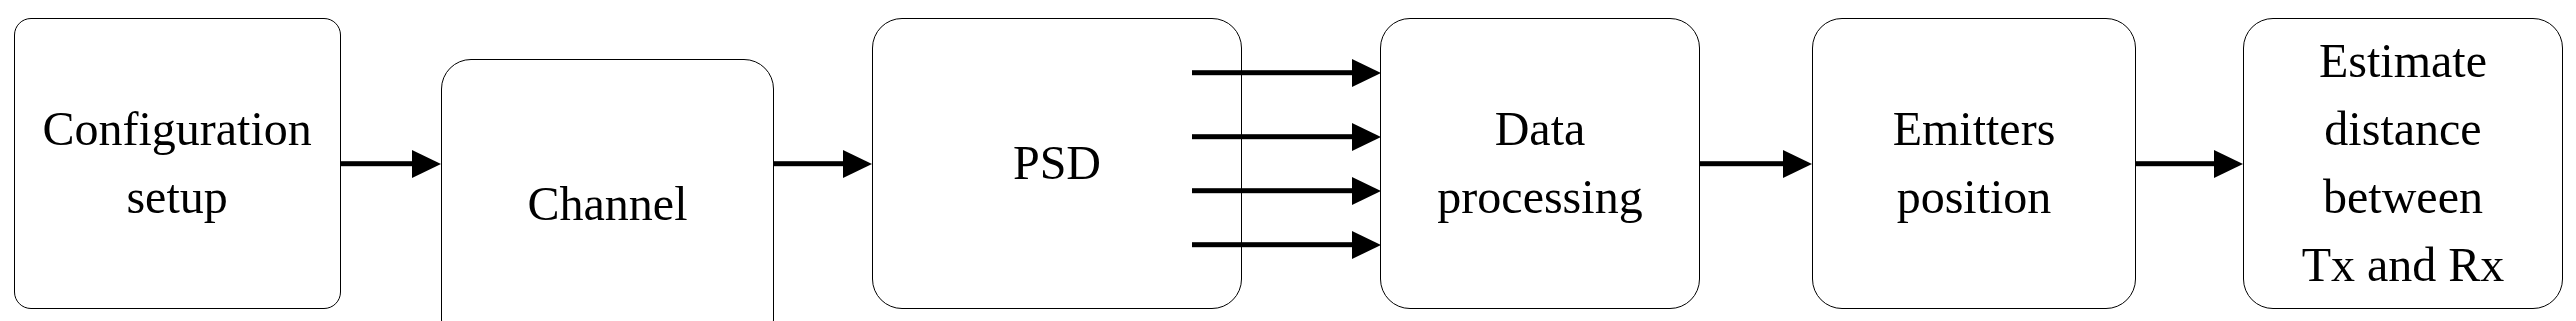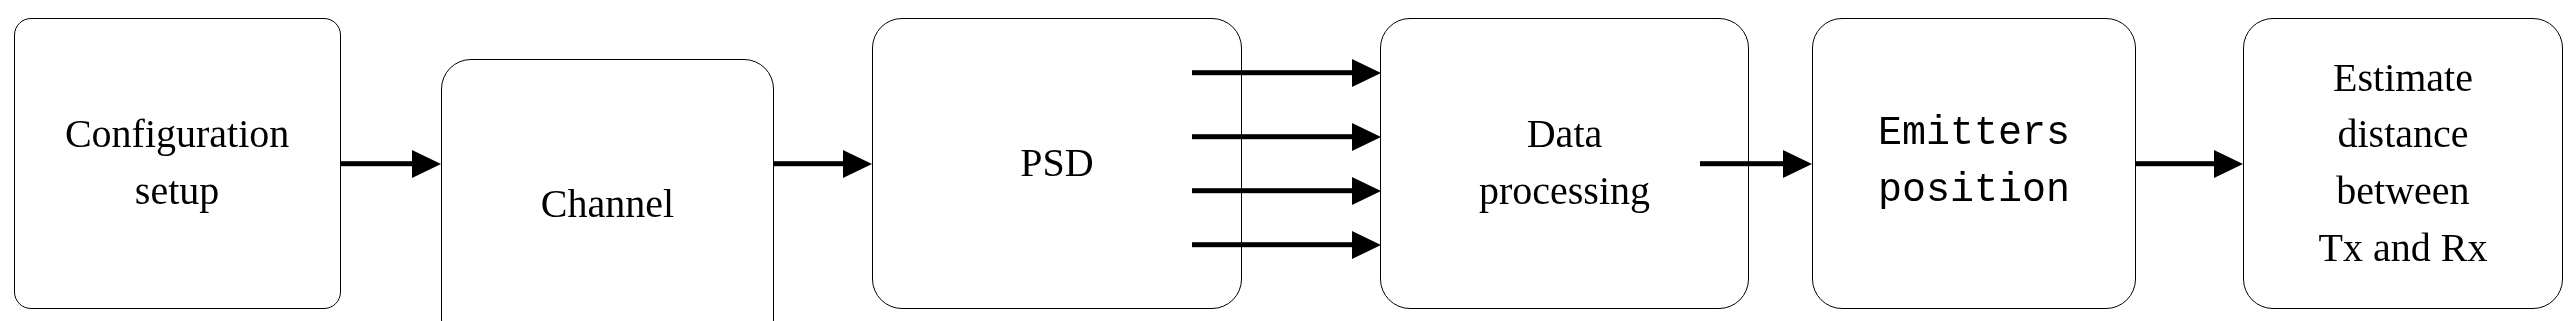--- a/index.html
+++ b/index.html
@@ -23,29 +23,29 @@
     background: #ffffff;
     border: 1.6px solid #000000;
     border-radius: 30px;
     display: flex;
     align-items: center;
     justify-content: center;
   }
   .node .label {
     white-space: pre-line;
     text-align: center;
-    font-size: 40px;
+    font-size: 48px;
     line-height: 1.42;
     color: #000000;
   }
   .n0 { left: 13.6px;   width: 327px; border-radius: 17px; }
   .n1 { left: 441px;  width: 333px; margin-top: 41px; }
   .n2 { left: 872px; width: 370px; }
-  .n3 { left: 1380px; width: 369px; }
-  .n4 { left: 1812px; width: 324px; font-family: Liberation Mono, monospace; }
+  .n3 { left: 1380px; width: 320px; }
+  .n4 { left: 1812px; width: 324px; }
   .n5 { left: 2243px; width: 320px; }
 
   .connector {
     position: absolute;
     top: 149px;
     height: 29px;
   }
   .c0 { left: 341px;  width: 100px; }
   .c1 { left: 774px;  width: 98px; }
   .c3 { left: 1700px; width: 112px; }

